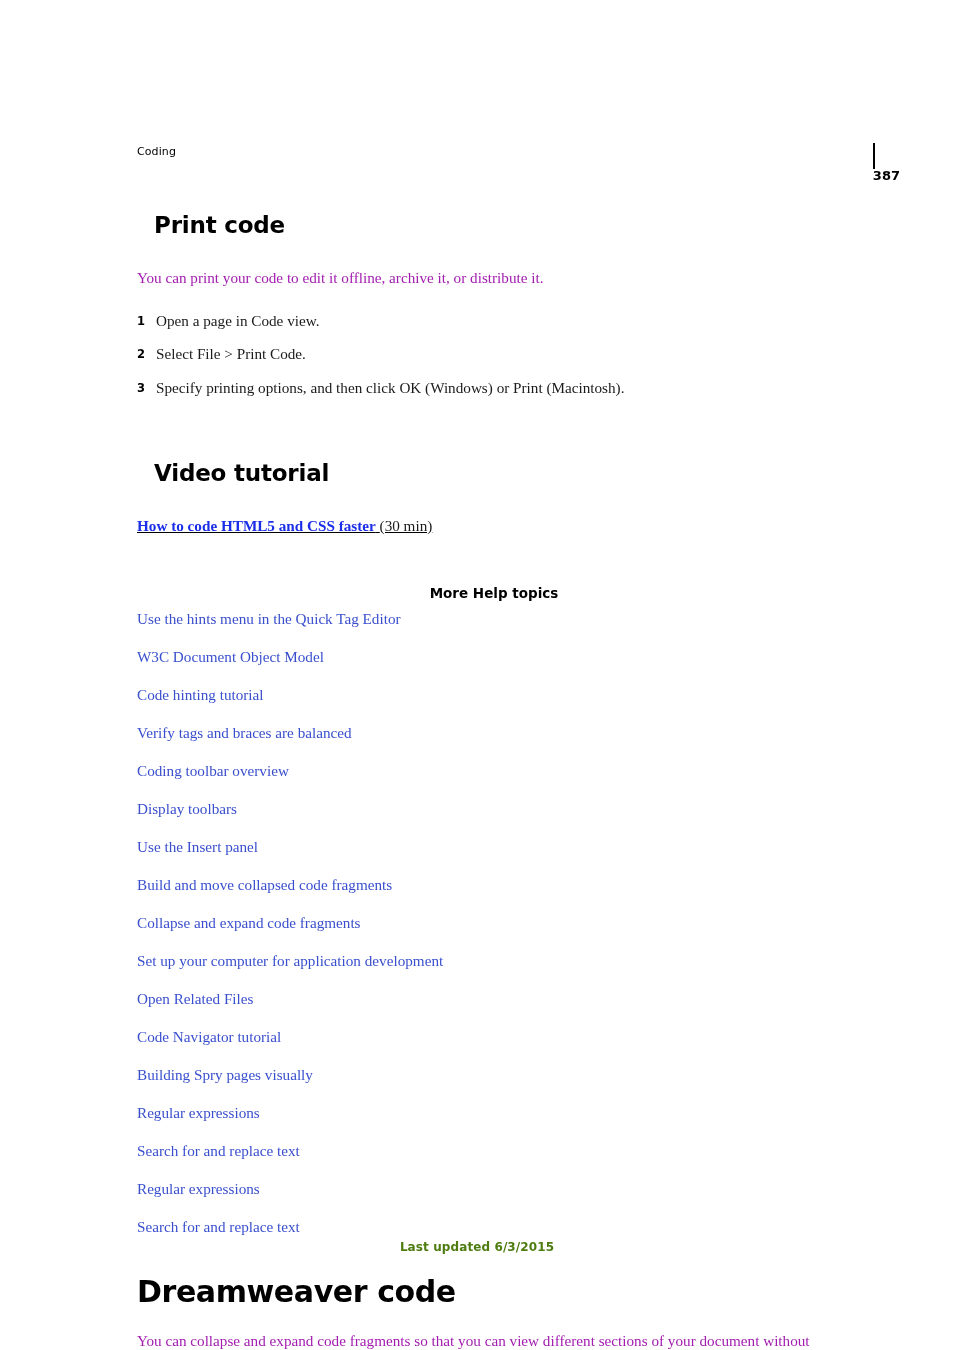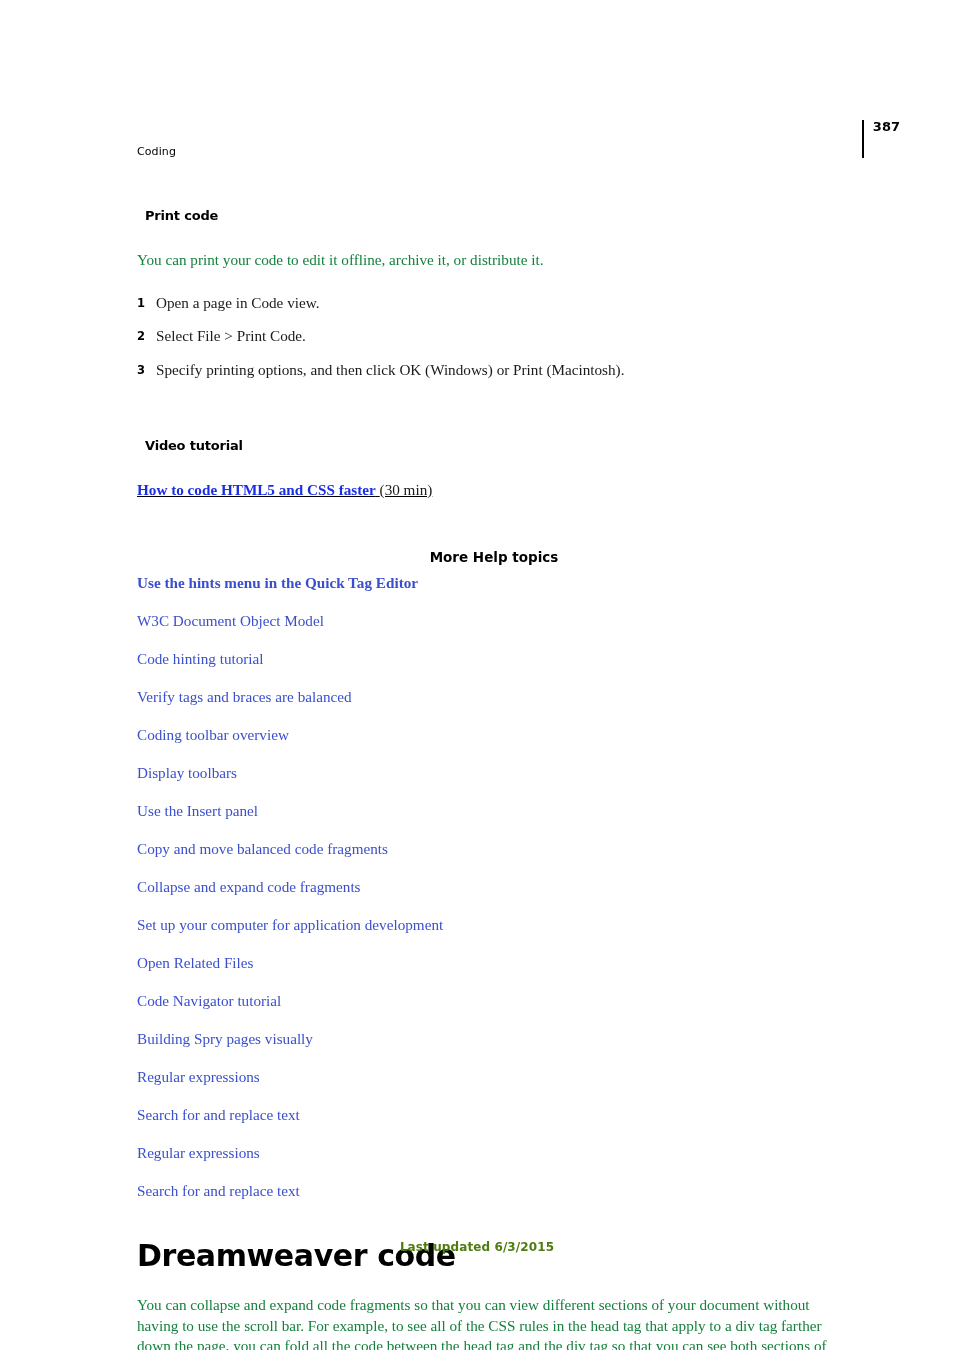--- a/index.html
+++ b/index.html
@@ -30,24 +30,25 @@
     top: 145px;
     font-family: "DejaVu Sans", sans-serif;
     font-weight: normal;
     font-size: 11px;
     letter-spacing: 0.1px;
     color: #000000;
   }
   .folio-wrap {
     position: absolute;
     right: 54px;
-    top: 120px;
+    top: 143px;
     display: flex;
     align-items: flex-start;
     height: 40px;
+    flex-direction: column;
   }
   .folio-rule {
     width: 2px;
     height: 38px;
     background: #000000;
     margin-right: 9px;
   }
   .folio-number {
     font-family: "DejaVu Sans", sans-serif;
     font-weight: bold;
@@ -60,24 +61,24 @@
   .content {
     position: absolute;
     left: 137px;
     top: 196px;
     width: 714px;
   }
 
   h2.section-title {
     font-family: "DejaVu Sans", sans-serif;
     font-weight: bold;
-    font-size: 13px;
+    font-size: 23px;
     line-height: 24px;
     letter-spacing: -0.2px;
-    margin: 8px;
+    margin: 17px;
     color: #000000;
   }
 
   h1.chapter-title {
     font-family: "DejaVu Sans", sans-serif;
     font-weight: bold;
     font-size: 30px;
     line-height: 36px;
     letter-spacing: -0.4px;
     margin: 0;
@@ -92,21 +93,21 @@
     margin: 4px;
     color: #000000;
     text-align: center;
   }
 
   p.body-text {
     font-family: "Liberation Serif", serif;
     font-size: 15.2px;
     line-height: 20.5px;
     margin: 0;
-    color: #15803d;
+    color: #a21caf;
     text-align: left;
   }
 
   
   .steps {
     margin: 0;
     padding: 0;
     list-style: none;
   }
   .step {
@@ -232,21 +233,21 @@
     </p>
 
     <div class="gap-sm"></div>
 
 
     <div class="gap-lg"></div>
 
     <h3 class="subhead">More Help topics</h3>
 
     <ul class="help-links">
-      <li class="help-link-item" style="margin-top:8px;font-weight:bold;">
+      <li class="help-link-item" style="margin-top:8px;">
         <a class="help-link" href="#">Use the hints menu in the Quick Tag Editor</a>
       </li>
       <li class="help-link-item">
         <a class="help-link" href="#">W3C Document Object Model</a>
       </li>
       <li class="help-link-item">
         <a class="help-link" href="#">Code hinting tutorial</a>
       </li>
       <li class="help-link-item">
         <a class="help-link" href="#">Verify tags and braces are balanced</a>
@@ -254,21 +255,21 @@
       <li class="help-link-item">
         <a class="help-link" href="#">Coding toolbar overview</a>
       </li>
       <li class="help-link-item">
         <a class="help-link" href="#">Display toolbars</a>
       </li>
       <li class="help-link-item">
         <a class="help-link" href="#">Use the Insert panel</a>
       </li>
       <li class="help-link-item">
-        <a class="help-link" href="#">Copy and move balanced code fragments</a>
+        <a class="help-link" href="#">Build and move collapsed code fragments</a>
       </li>
       <li class="help-link-item">
         <a class="help-link" href="#">Collapse and expand code fragments</a>
       </li>
       <li class="help-link-item">
         <a class="help-link" href="#">Set up your computer for application development</a>
       </li>
       <li class="help-link-item">
         <a class="help-link" href="#">Open Related Files</a>
       </li>

